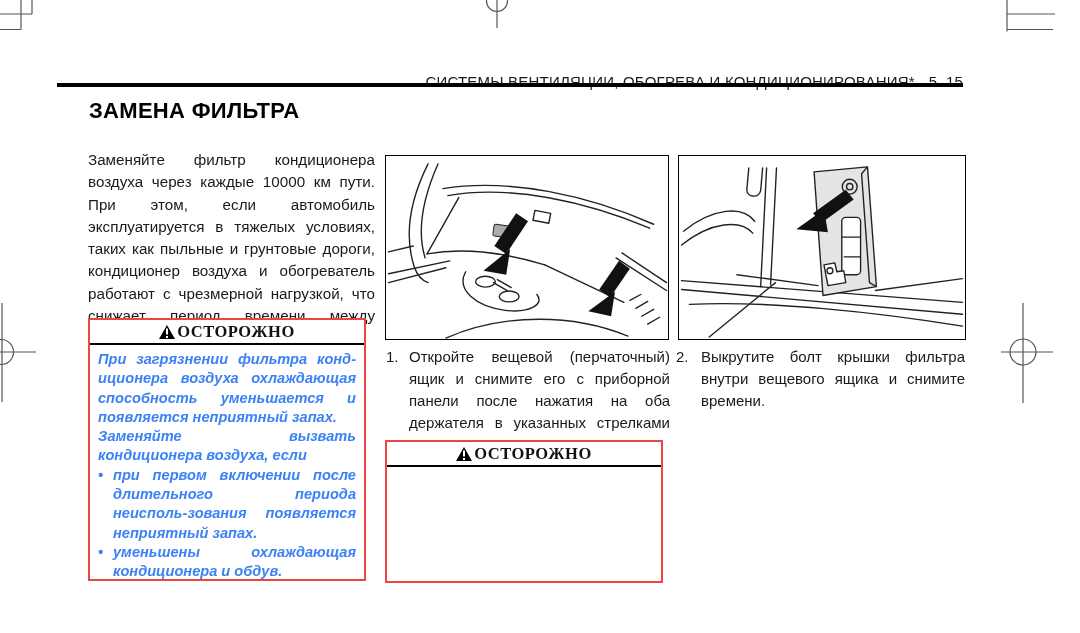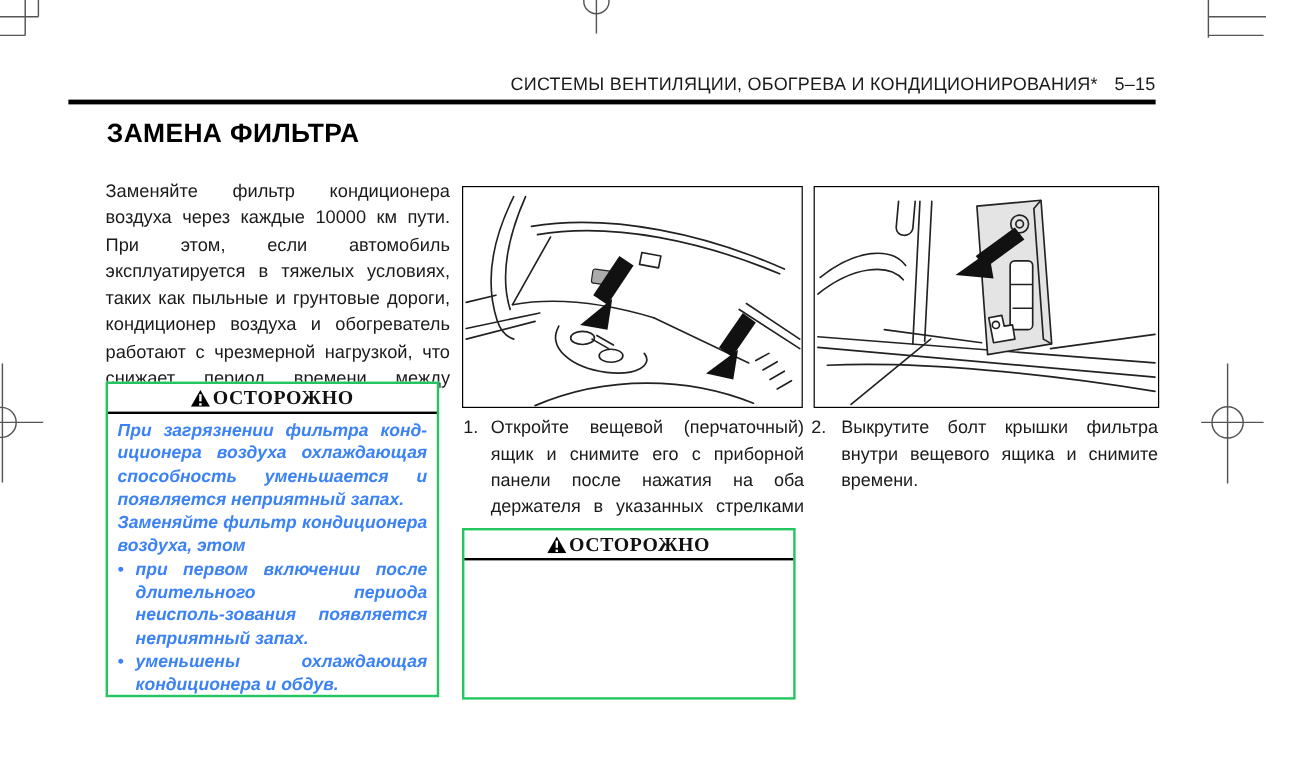--- a/index.html
+++ b/index.html
@@ -1,31 +1,31 @@
 <!DOCTYPE html>
 <html lang="ru"><head>
 <meta charset="utf-8">
 <style>
   html,body{margin:0;padding:0;background:#fff;}
   body{width:1080px;height:633px;font-family:"Liberation Sans",sans-serif;color:#111;}
   .page{position:relative;width:1080px;height:633px;background:#fff;overflow:hidden;}
   .printmarks{position:absolute;left:0;top:0;pointer-events:none;}
 
-  .running-head{position:absolute;left:57px;top:62px;width:906px;text-align:right;
+  .running-head{position:absolute;left:57px;top:73px;width:906px;text-align:right;
     font-size:15px;letter-spacing:0.2px;white-space:nowrap;color:#1a1a1a;}
   .running-head .pgnum{margin-left:14px;}
   .head-rule{position:absolute;left:57px;top:83px;width:906px;height:4px;background:#000;}
 
   .article-title{position:absolute;left:89px;top:99px;margin:0;font-size:22px;font-weight:bold;
     line-height:23.5px;letter-spacing:0.3px;color:#000;}
 
   .intro{position:absolute;left:88px;top:149px;width:287px;margin:0;
     font-size:15.2px;line-height:22.3px;text-align:justify;color:#1a1a1a;}
 
-  .caution{position:absolute;border:2px solid #22c55e;box-sizing:border-box;background:#fff;}
+  .caution{position:absolute;border:2px solid #ef4444;box-sizing:border-box;background:#fff;}
   .caution-1{left:88px;top:318px;width:278px;height:263px;}
   .caution-2{left:385px;top:440px;width:278px;height:143px;}
   .caution-head{border-bottom:2px solid #000;text-align:center;padding:2px 0 1px;
     font-family:"Liberation Serif",serif;font-weight:bold;font-size:16.5px;letter-spacing:0.5px;}
   .warn-tri{vertical-align:-2px;margin-right:2px;}
   .caution-body{padding:5px 8px 0 8px;font-weight:bold;font-style:italic;
     font-size:14.6px;line-height:19.3px;text-align:justify;color:#3b82f6;}
   .caution-2 .caution-body{line-height:20.6px;}
   .caution-body p{margin:0;}
   .bullet{display:flex;}
@@ -76,21 +76,21 @@
   <div class="caution caution-1">
     <div class="caution-head">
       <svg class="warn-tri" width="16" height="14" viewBox="0 0 16 14">
         <polygon points="8,0 16,14 0,14" fill="#000"></polygon>
         <rect x="7" y="3.5" width="2" height="6" fill="#fff"></rect>
         <rect x="7" y="11" width="2" height="2" fill="#fff"></rect>
       </svg><span>ОСТОРОЖНО</span>
     </div>
     <div class="caution-body">
       <p>При загрязнении фильтра конд-иционера воздуха охлаждающая способность уменьшается и появляется неприятный запах.</p>
-      <p>Заменяйте фильтр кондиционера воздуха, этом</p>
+      <p>Заменяйте вызвать кондиционера воздуха, если</p>
       <div class="bullet">
         <span class="dot">•</span>
         <span class="btext">при первом включении после длительного периода неисполь-зования появляется неприятный запах.</span>
       </div>
       <div class="bullet">
         <span class="dot">•</span>
         <span class="btext">уменьшены охлаждающая кондиционера и обдув.</span>
       </div>
     </div>
   </div>

